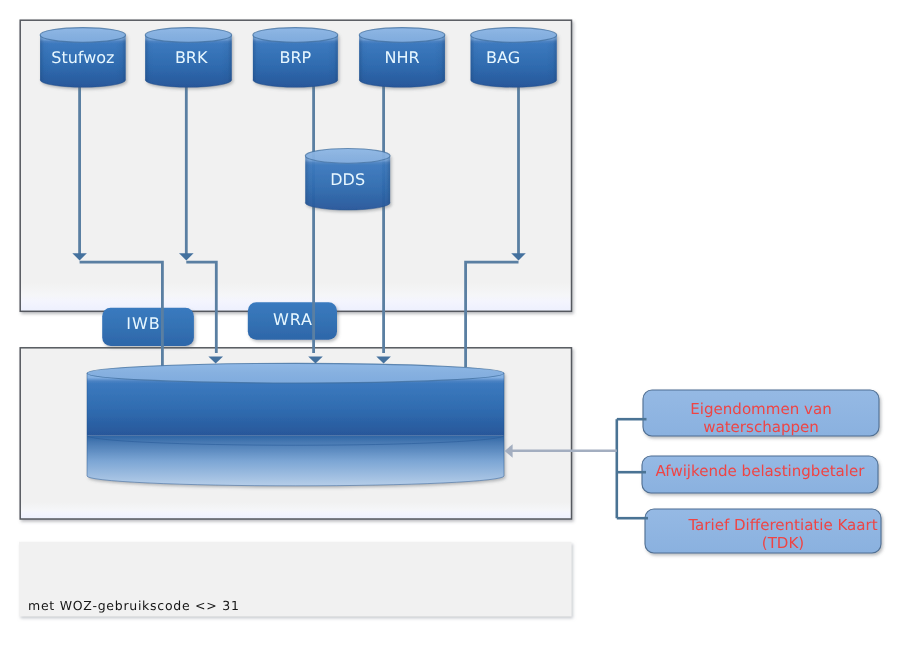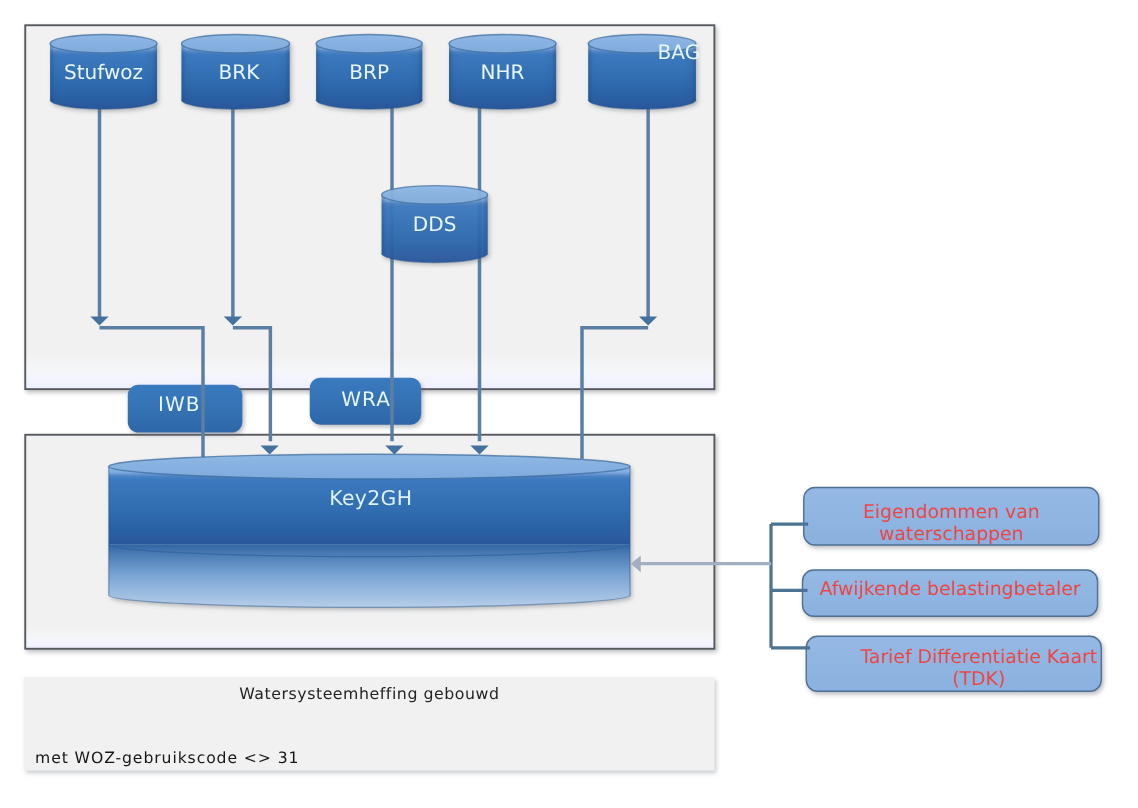--- a/index.html
+++ b/index.html
@@ -204,28 +204,26 @@
  <g>
    <rect x="19" y="541.8" width="552.5" height="74.6" fill="#F1F1F1" filter="url(#noteShadow)"></rect>
  </g>
 
 </svg>
 
 <div class="lbl cyl-label" style="left:40.1px;top:48px;width:85.5px;"><span>Stuf</span><b>woz</b></div>
 <div class="lbl cyl-label" style="left:145.2px;top:48px;width:92px;">BRK</div>
 <div class="lbl cyl-label" style="left:252.9px;top:48px;width:84.9px;">BRP</div>
 <div class="lbl cyl-label" style="left:359.2px;top:48px;width:85.7px;">NHR</div>
-<div class="lbl cyl-label" style="left:470.6px;top:32px;width:65px;margin-left:40px;">BAG</div>
+<div class="lbl cyl-label" style="left:470.6px;top:48px;width:65px;">BAG</div>
 <div class="lbl cyl-label" style="left:305.3px;top:169.5px;width:84.8px;">DDS</div>
 
 <div class="lbl gw-label" style="left:103px;top:314px;width:80px;">IWB</div>
 <div class="lbl gw-label" style="left:248px;top:310px;width:89px;">WRA</div>
 
-<div class="lbl key-label" style="left:85px;top:389px;width:423px;">Key2GH</div>
 
 <div class="lbl attr-label" style="left:643px;top:400px;width:236px;"><div>Eigendommen van</div><div>waterschappen</div></div>
 <div class="lbl attr-label" style="left:642px;top:462px;width:236px;"><div>Afwijkende belastingbetaler</div></div>
 <div class="lbl attr-label" style="left:645px;top:516px;width:276px;"><div>Tarief Differentiatie Kaart</div><div>(TDK)</div></div>
 
-<div class="lbl note-head" style="left:19px;top:547px;width:553px;">Watersysteemheffing gebouwd</div>
 <div class="lbl note-body" style="left:28px;top:597px;">met WOZ-gebruikscode &lt;&gt; 31</div>
 
 </div>
 
 </body></html>

